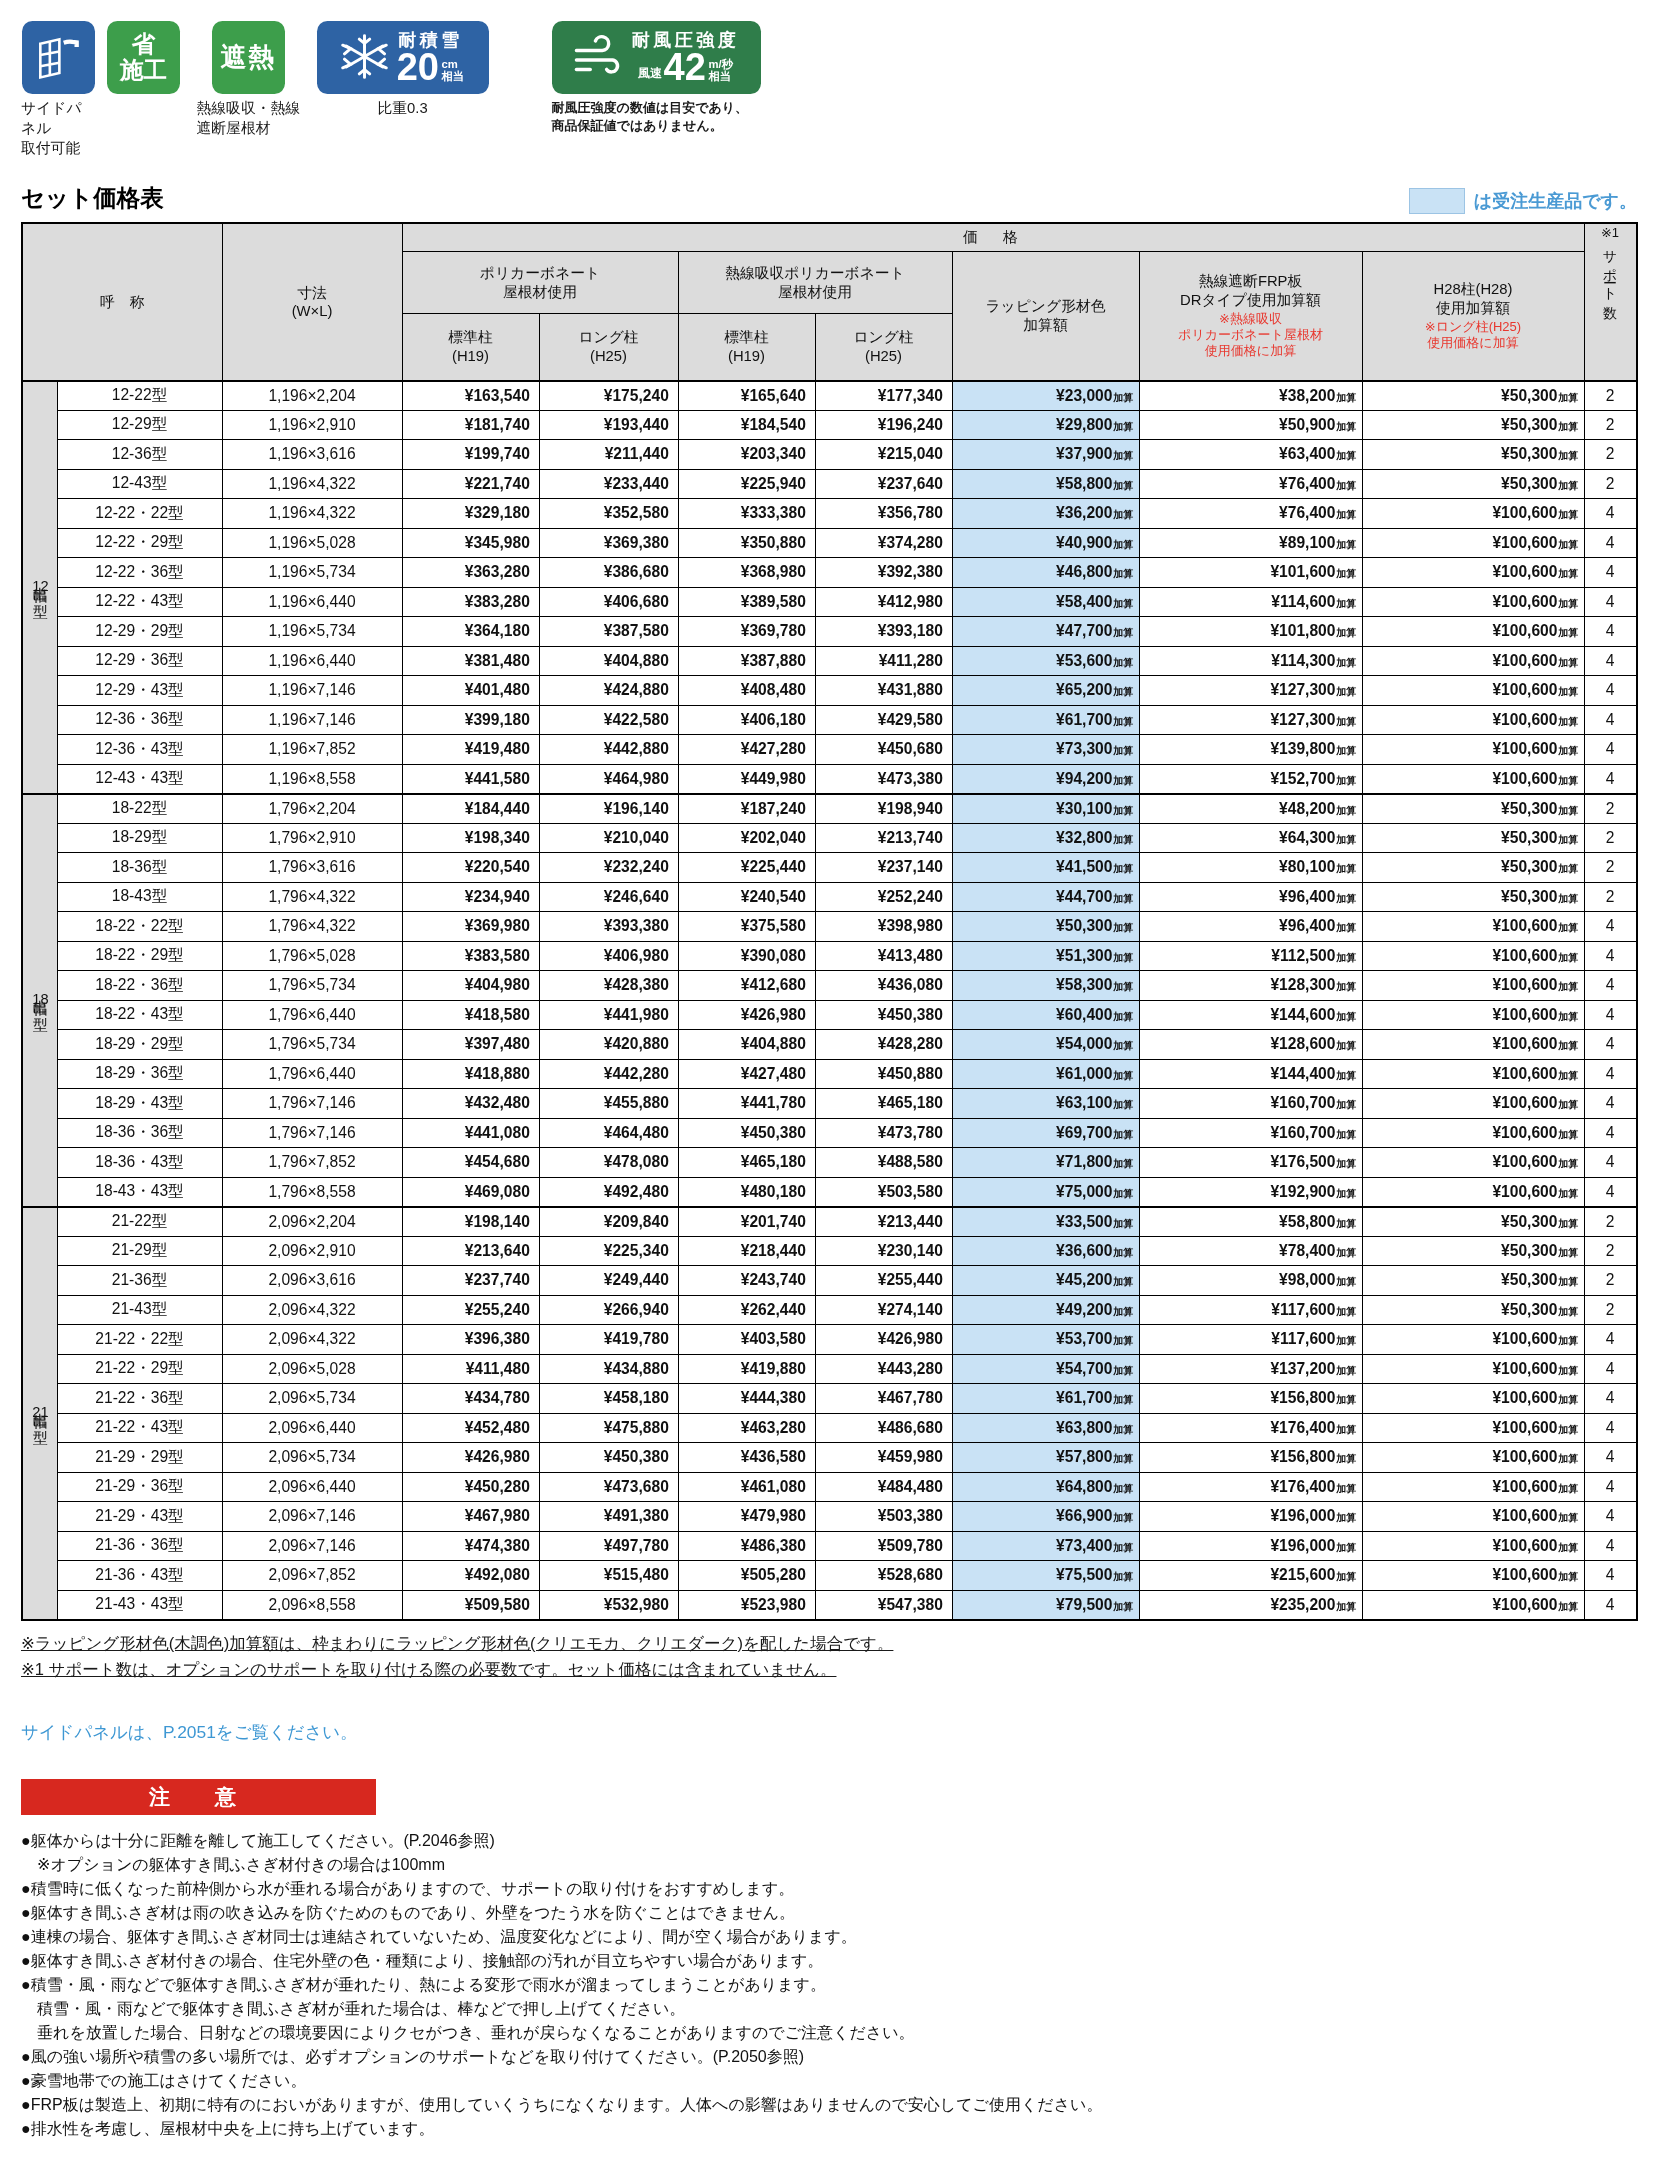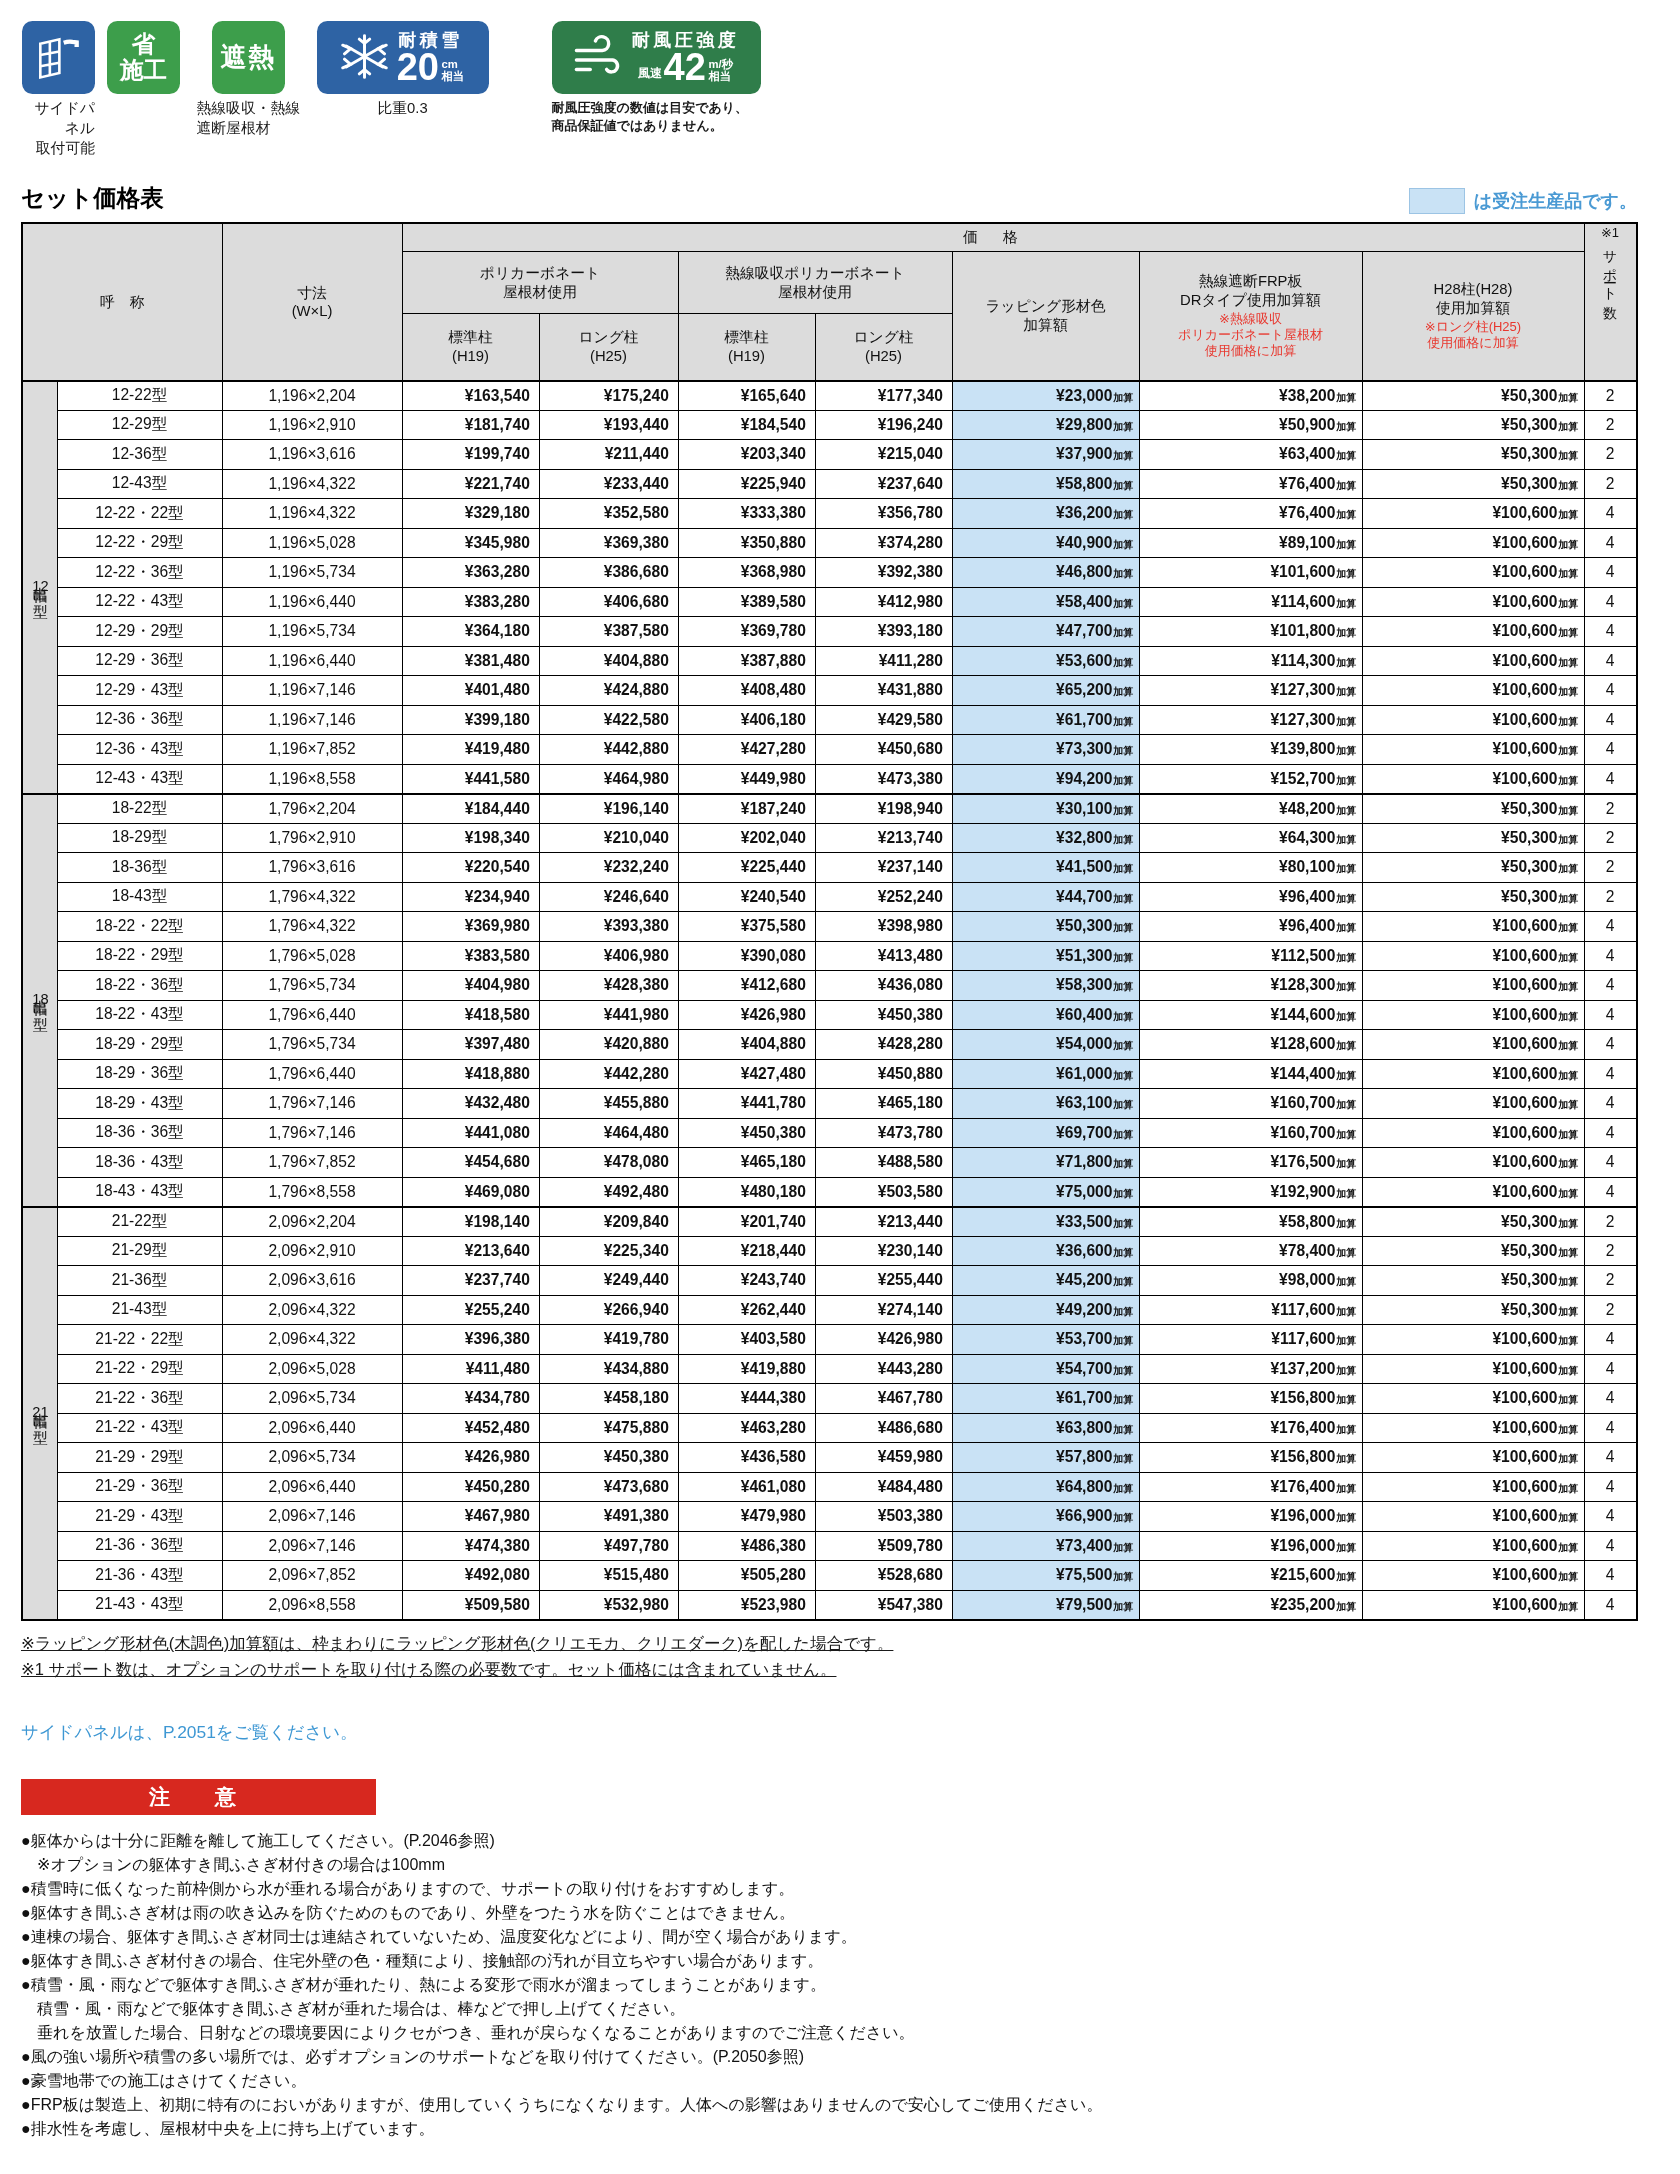--- a/index.html
+++ b/index.html
@@ -7,21 +7,21 @@
   .page{width:1681px;padding-top:21px;box-sizing:border-box;}
 
   
   .badge-row{display:flex;align-items:flex-start;margin-left:21px;}
   .badge-wrap{display:flex;flex-direction:column;align-items:center;}
   .badge{height:73px;border-radius:10.4px;display:flex;align-items:center;justify-content:center;color:#fff;font-weight:bold;box-sizing:border-box;}
   .badge.square{width:73px;}
   .badge.blue{background:#2e63a4;}
   .badge.green{background:#3d9e4b;}
   .badge.darkgreen{background:#2f7d4a;}
-  .badge-caption{font-size:14.8px;line-height:1.35;margin-top:5.2px;white-space:pre-line;text-align:right;color:#1a1a1a;font-weight:normal;}
+  .badge-caption{font-size:14.8px;line-height:1.35;margin-top:5.2px;white-space:pre-line;text-align:left;color:#1a1a1a;font-weight:normal;}
   .badge-caption.left{text-align:left;align-self:flex-start;}
   .badge-caption.bold{font-weight:bold;font-size:13px;}
   .b1{width:74px;}
   .b2{margin-left:12px;}
   .b3{margin-left:16.5px;}
   .b4{margin-left:16.5px;}
   .b5{margin-left:63px;}
   .badge .stack2{text-align:center;font-size:23.5px;line-height:1.1;}
   .badge.single{font-size:26px;letter-spacing:1.7px;}
   .badge.wide{padding:0 14px;}

